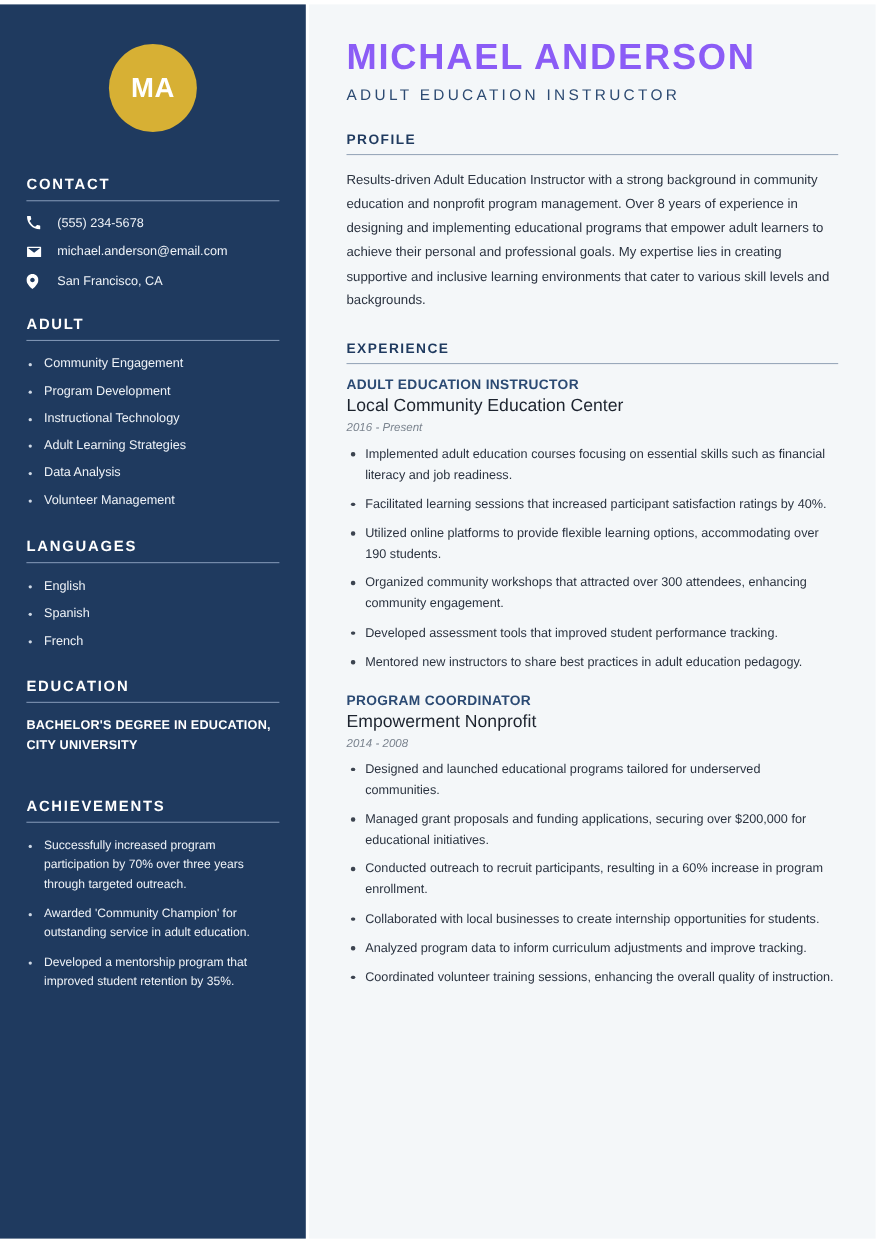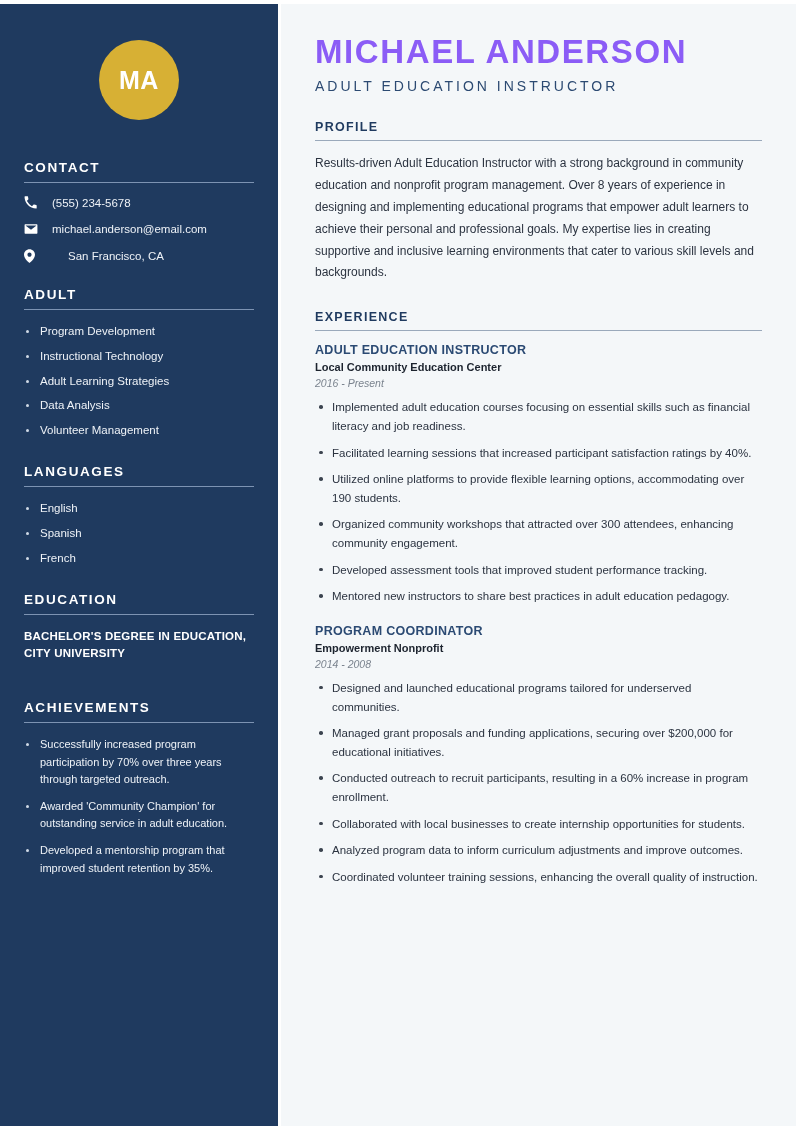--- a/index.html
+++ b/index.html
@@ -72,21 +72,21 @@
   }
 
   
   .contact-row {
     display: flex;
     align-items: center;
     margin-bottom: 13px;
     font-size: 11.5px;
     color: #eef2f7;
   }
-  .contact-row:last-child { margin-bottom: 0; gap: 16px; }
+  .contact-row:last-child { margin-bottom: 0; }
 
   .c-icon {
     width: 17px;
     flex: 0 0 17px;
     margin-right: 11px;
     display: flex;
     align-items: center;
     justify-content: flex-start;
   }
   .c-icon svg { display: block; }
@@ -179,22 +179,22 @@
 
   .job-title {
     font-size: 12.5px;
     font-weight: bold;
     letter-spacing: 0.3px;
     color: #2b4a73;
     margin-bottom: 4px;
   }
 
   .job-company {
-    font-size: 11px;
-    font-weight: bold;
+    font-size: 16px;
+    font-weight: normal;
     color: #1c232e;
     margin-bottom: 4px;
   }
 
   .job-dates {
     font-size: 10.5px;
     font-style: italic;
     color: #7b848f;
     margin-bottom: 9px;
   }
@@ -263,20 +263,21 @@
           </svg>
         </span>
         <span>San Francisco, CA</span>
       </div>
     </section>
 
     <section class="side-section">
       <div class="side-heading">ADULT</div>
       <div class="side-rule"></div>
       <ul class="side-list">
+        <li>Community Engagement</li>
         <li>Program Development</li>
         <li>Instructional Technology</li>
         <li>Adult Learning Strategies</li>
         <li>Data Analysis</li>
         <li>Volunteer Management</li>
       </ul>
     </section>
 
     <section class="side-section">
       <div class="side-heading">LANGUAGES</div>
@@ -339,21 +340,21 @@
 
       <div class="job">
         <div class="job-title">PROGRAM COORDINATOR</div>
         <div class="job-company">Empowerment Nonprofit</div>
         <div class="job-dates">2014 - 2008</div>
         <ul class="job-list">
           <li>Designed and launched educational programs tailored for underserved communities.</li>
           <li>Managed grant proposals and funding applications, securing over $200,000 for educational initiatives.</li>
           <li>Conducted outreach to recruit participants, resulting in a 60% increase in program enrollment.</li>
           <li>Collaborated with local businesses to create internship opportunities for students.</li>
-          <li>Analyzed program data to inform curriculum adjustments and improve outcomes.</li>
+          <li>Analyzed program data to inform curriculum adjustments and improve tracking.</li>
           <li>Coordinated volunteer training sessions, enhancing the overall quality of instruction.</li>
         </ul>
       </div>
 
     </section>
 
   </main>
 
 </div>
 

